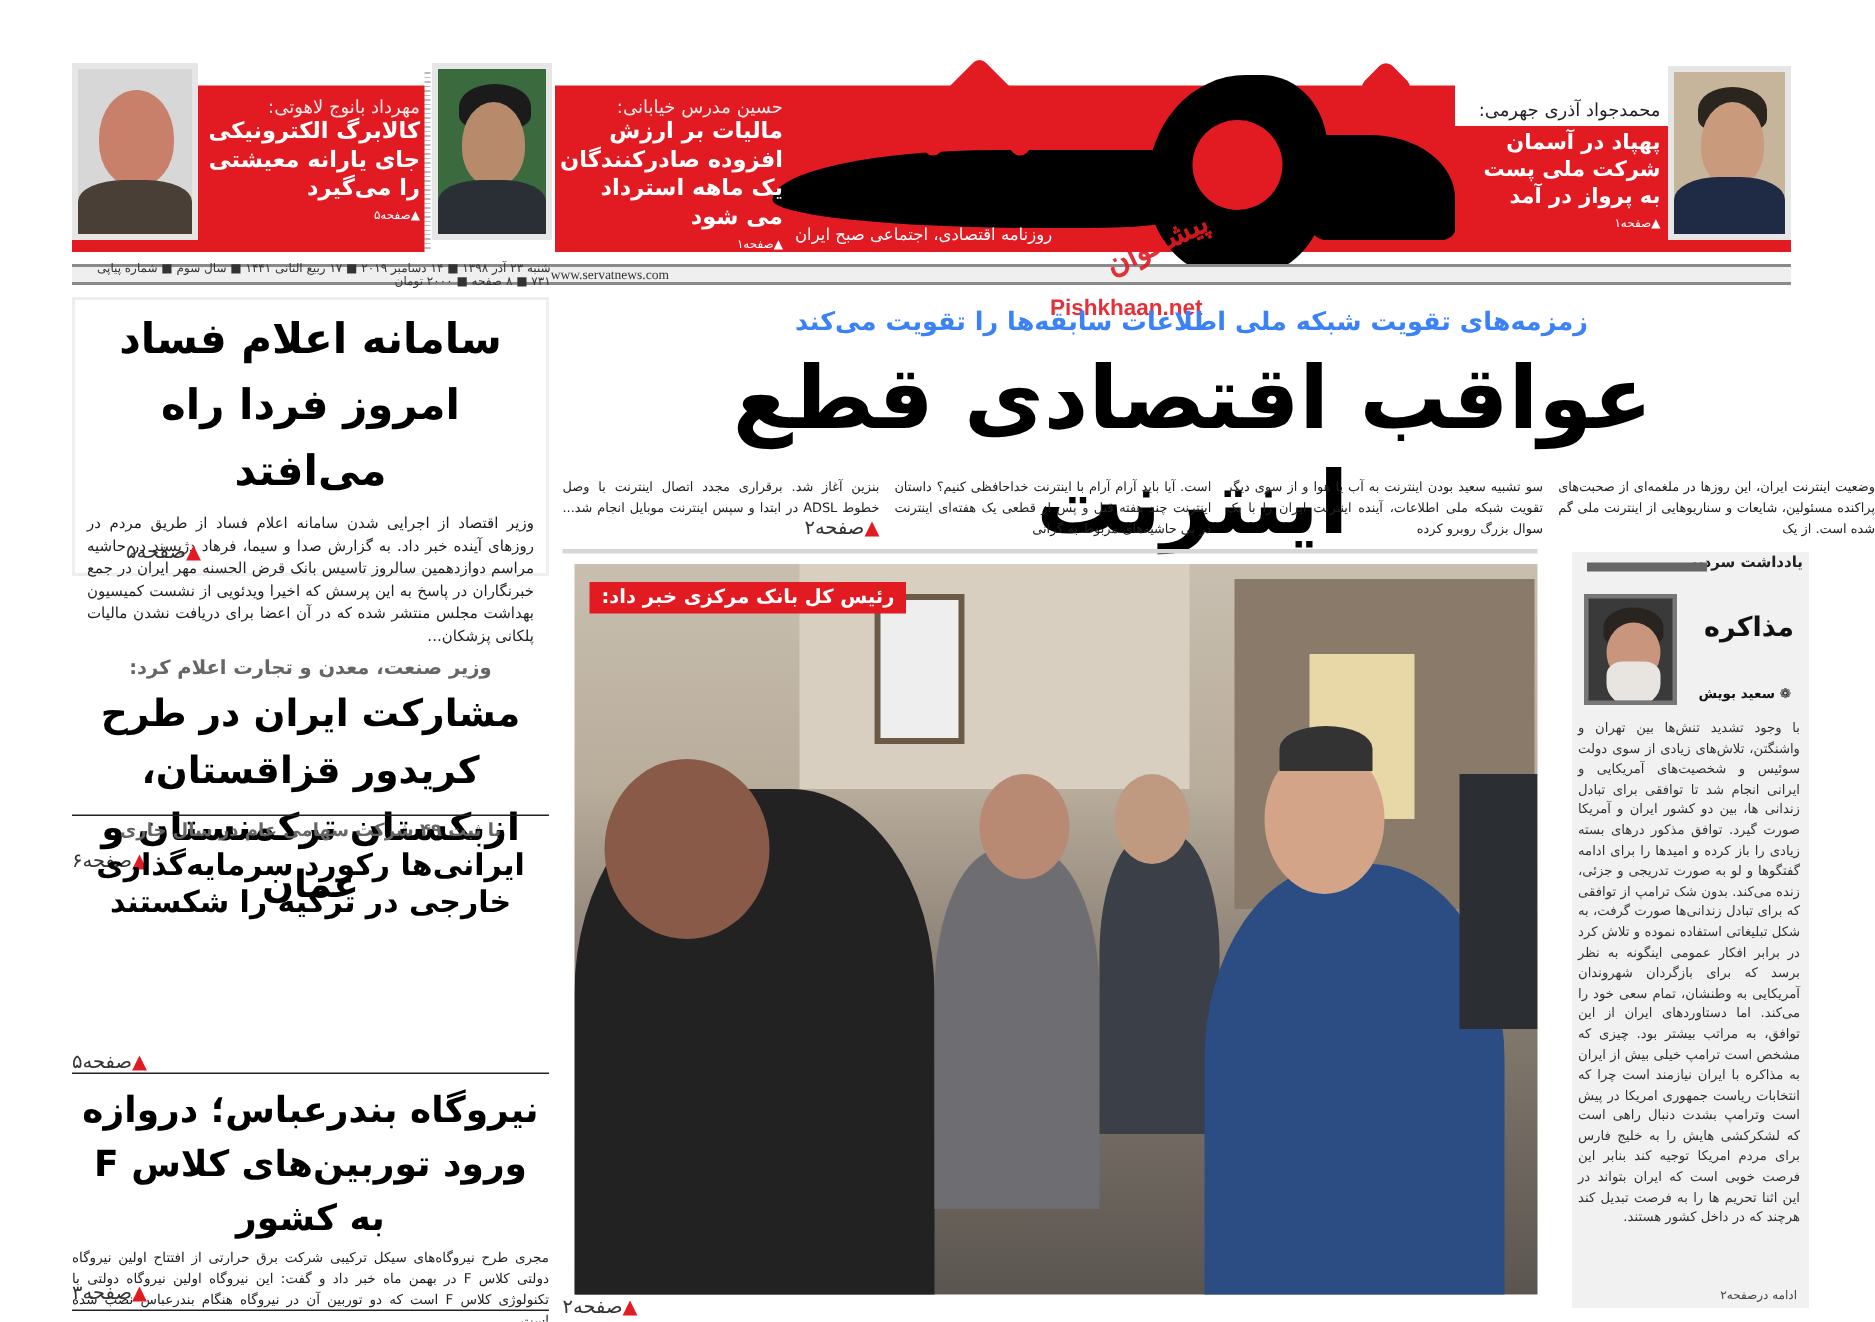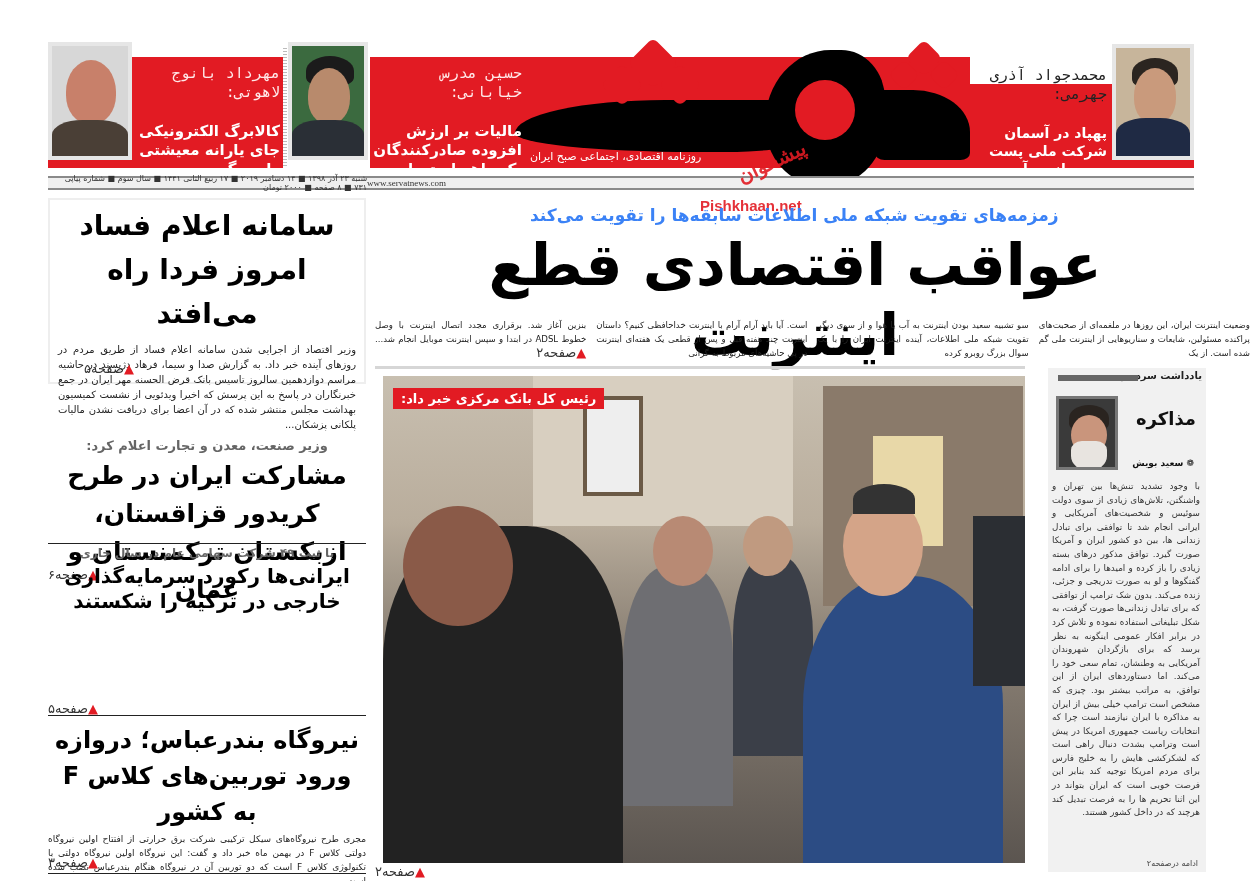--- a/index.html
+++ b/index.html
@@ -7,21 +7,21 @@
   body { font-family: "DejaVu Sans", sans-serif; color: #111; position: relative; direction: rtl; }
 
   
   .red-band { position: absolute; background: #e21b23; }
   .photo { position: absolute; background: #d8d8d8; border: 4px solid #e6e6e6; overflow: hidden; }
   .photo .face { position: absolute; border-radius: 50% 50% 45% 45%; }
   .photo .hair { position: absolute; border-radius: 50% 50% 30% 30%; }
   .photo .suit { position: absolute; bottom: 0; border-radius: 40% 40% 0 0; }
 
   .teaser { position: absolute; color: #fff; text-align: right; }
-  .teaser .who { font-size: 15px; color: #ffe9e9; margin-bottom: 20px; font-family: Liberation Mono, monospace; }
+  .teaser .who { font-size: 12px; color: #ffe9e9; margin-bottom: 0; }
   .teaser .headline { font-size: 17px; font-weight: bold; line-height: 20px; }
   .teaser .page { font-size: 8px; margin-top: 4px; color: #fff; }
 
   .logo-wrap { position: absolute; left: 515px; top: 40px; width: 455px; height: 145px; }
   .logo-black { position: absolute; background: #000; }
   .logo-red { position: absolute; background: #e21b23; transform: rotate(45deg); border-radius: 6px; }
   .tagline { position: absolute; left: 530px; top: 150px; color: #fff; font-size: 11px; }
 
   .meta-bar { position: absolute; left: 48px; top: 176px; width: 1146px; height: 14px; background: #efefef;
               border-top: 2px solid #8a8a8a; border-bottom: 2px solid #8a8a8a; font-size: 8px; color: #333;

